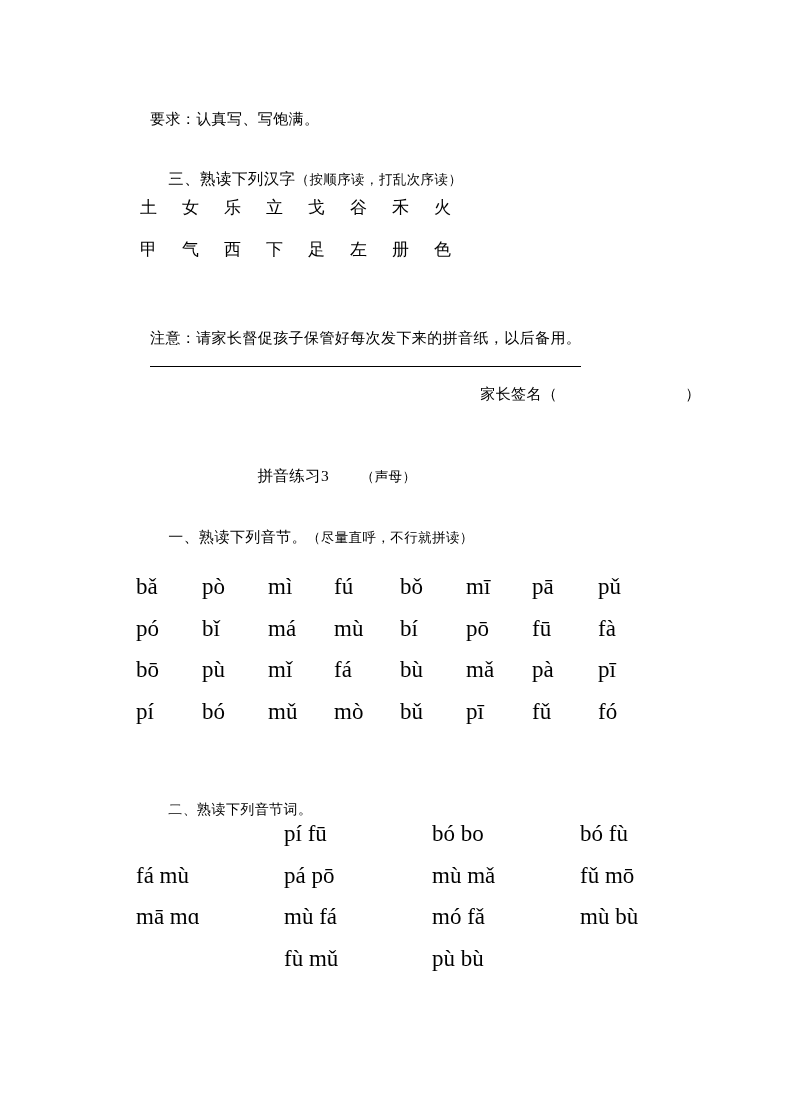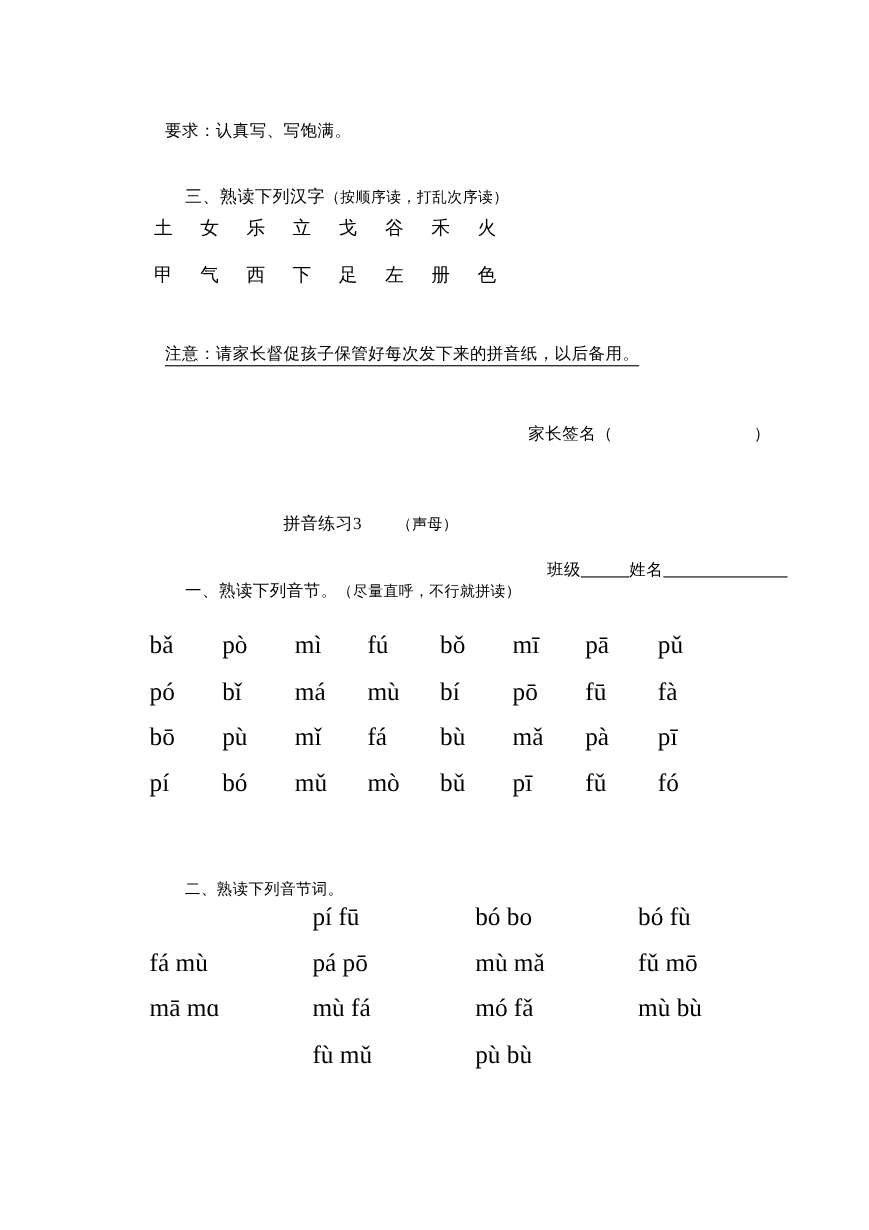--- a/index.html
+++ b/index.html
@@ -50,24 +50,24 @@
   }
   .hanzi-row .ch {
     width: 42px;
     text-align: left;
   }
   #hanzi-row-1 { top: 196px; }
   #hanzi-row-2 { top: 238px; }
 
   #note-line {
     left: 118px;
-    top: 312px;
+    top: 328px;
     font-size: 15px;
     border-bottom: 1.4px solid #000;
-    padding-bottom: 0;
+    padding-bottom: 18px;
     line-height: 20px;
   }
   #sign-line {
     left: 430px;
     top: 368px;
     font-size: 15px;
   }
   #sign-line .gap { display: inline-block; width: 128px; }
 
   
@@ -177,23 +177,20 @@
   <div class="abs cn" id="note-line">注意：请家长督促孩子保管好每次发下来的拼音纸，以后备用。</div>
 
   <div class="abs cn" id="sign-line">
     <span>家长签名</span><span>（</span><span class="gap"></span><span>）</span>
   </div>
 
   <div class="abs" id="ws-title">
     <span class="t-main cn">拼音练习</span><span class="t-num">3</span><span class="t-paren cn">（声母）</span>
   </div>
 
-  <div class="abs cn" id="info-line">
-    <span>班级</span><span class="ul-short"></span><span>姓名</span><span class="ul-long"></span>
-  </div>
 
   <div class="abs cn" id="sec1-head">
     <span class="main">一、熟读下列音节。</span><span class="paren">（尽量直呼，不行就拼读）</span>
   </div>
 
   <div class="py-grid">
     <div class="py-row">
       <span class="py-cell">bǎ</span>
       <span class="py-cell">pò</span>
       <span class="py-cell">mì</span>

